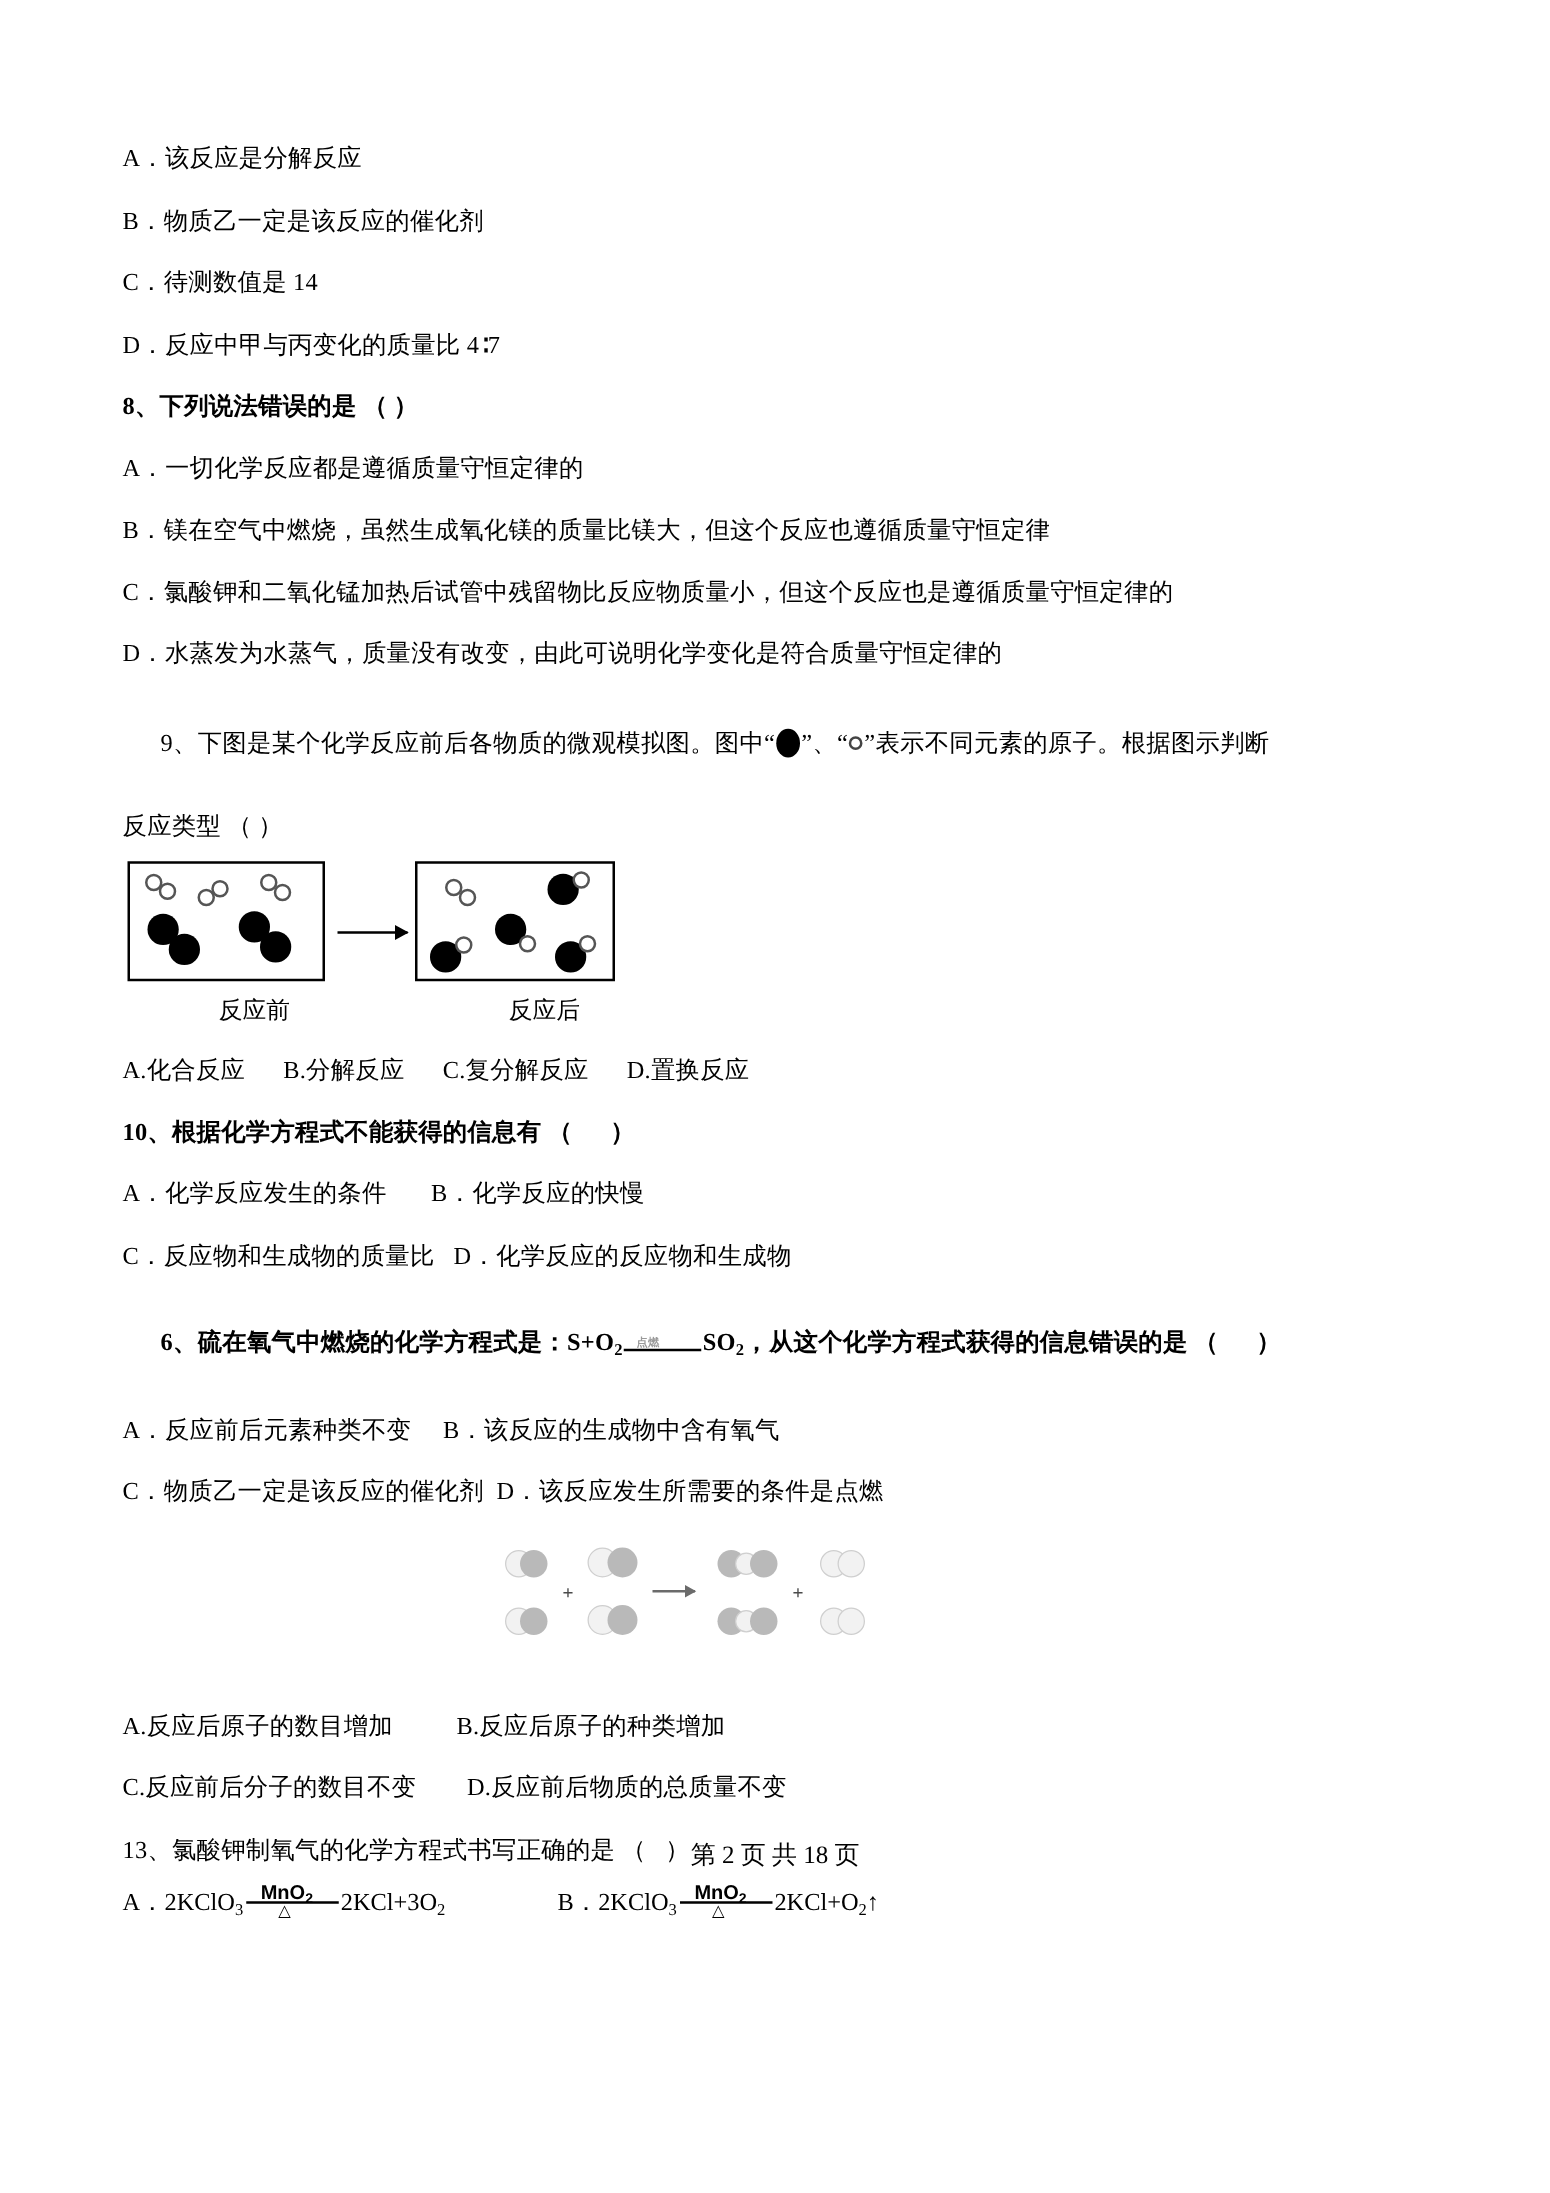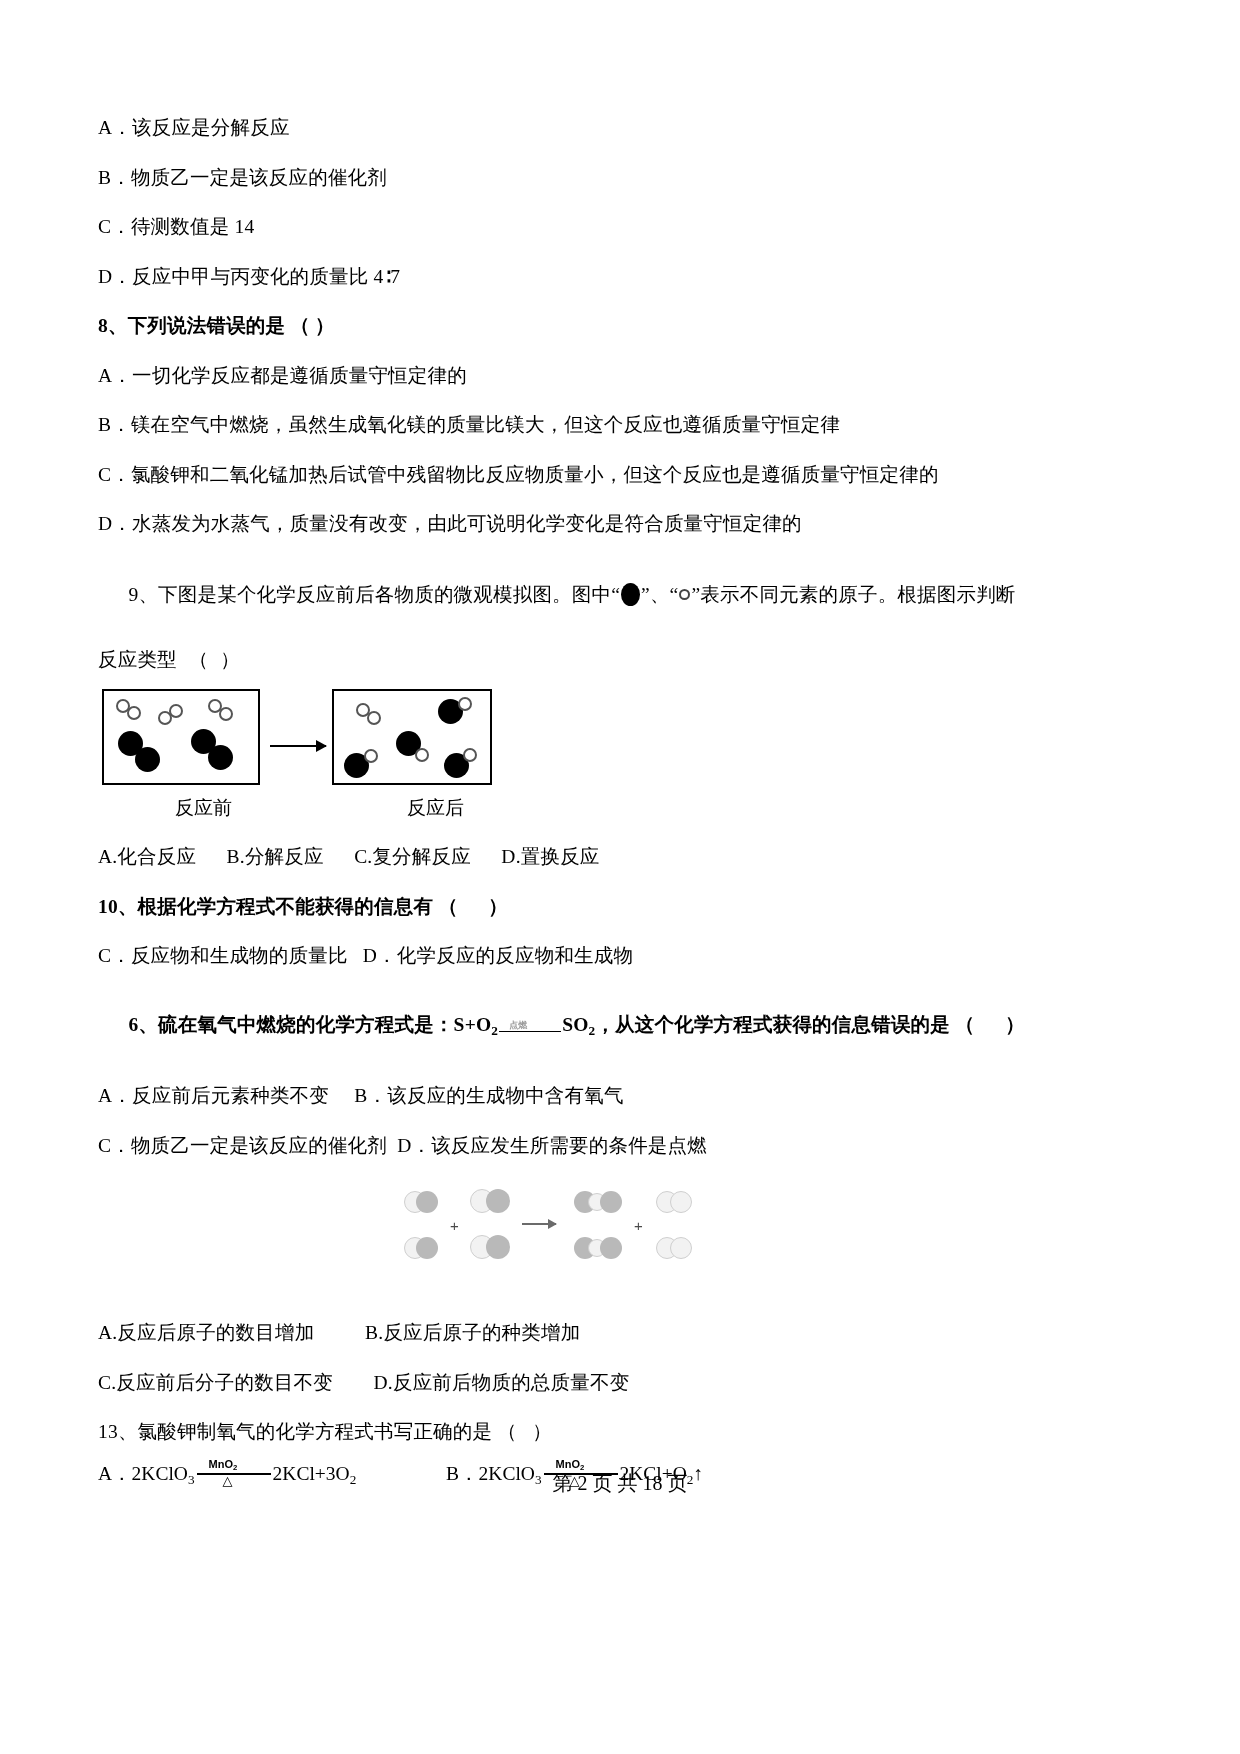--- a/index.html
+++ b/index.html
@@ -192,21 +192,21 @@
   }
   .rxn .bar {
     position: absolute;
     left: 0; top: 13px;
     width: 74px; height: 1.6px;
     background: #000;
   }
   .rxn .top {
     position: absolute;
     left: 12px; top: -2px;
-    font-size: 11px;
+    font-size: 16px;
     font-weight: bold;
     font-family: "Liberation Sans", "DejaVu Sans", sans-serif;
   }
   .rxn .top sub { font-size: 0.7em; }
   .rxn .bot {
     position: absolute;
     left: 26px; top: 13px;
     font-size: 13px;
   }
 
@@ -234,21 +234,21 @@
 
     <div class="line qline">8、下列说法错误的是 （ ）</div>
     <div class="line opt">A．一切化学反应都是遵循质量守恒定律的</div>
     <div class="line opt">B．镁在空气中燃烧，虽然生成氧化镁的质量比镁大，但这个反应也遵循质量守恒定律</div>
     <div class="line opt">C．氯酸钾和二氧化锰加热后试管中残留物比反应物质量小，但这个反应也是遵循质量守恒定律的</div>
     <div class="line opt">D．水蒸发为水蒸气，质量没有改变，由此可说明化学变化是符合质量守恒定律的</div>
 
     <div class="line" style="margin-bottom:26px;">
       <span>9、下图是某个化学反应前后各物质的微观模拟图。图中“</span><span class="glyph-black"></span><span>”、“</span><span class="glyph-white"></span><span>”表示不同元素的原子。根据图示判断</span>
     </div>
-    <div class="line" style="margin-bottom:6px;font-family:Liberation Mono, monospace;">反应类型 （ ）</div>
+    <div class="line" style="margin-bottom:6px;">反应类型 （ ）</div>
 
     <div class="q9-wrap">
 
       <div class="mbox before">
 
         <div class="atom white" style="left:12px; top:8px;  width:14px; height:14px;"></div>
         <div class="atom white" style="left:23px; top:15px; width:14px; height:14px;"></div>
 
         <div class="atom white" style="left:54px; top:20px; width:14px; height:14px;"></div>
         <div class="atom white" style="left:65px; top:13px; width:14px; height:14px;"></div>
@@ -282,20 +282,21 @@
         <div class="atom white" style="left:129px; top:57px; width:14px; height:14px;"></div>
       </div>
 
       <div class="cap c1">反应前</div>
       <div class="cap c2">反应后</div>
     </div>
 
     <div class="line" style="margin-bottom:30px;">A.化合反应      B.分解反应      C.复分解反应      D.置换反应</div>
 
     <div class="line qline">10、根据化学方程式不能获得的信息有 （      ）</div>
+    <div class="line opt">A．化学反应发生的条件       B．化学反应的快慢</div>
     <div class="line opt">C．反应物和生成物的质量比   D．化学反应的反应物和生成物</div>
 
     <div class="line qline">
       <span>6、硫在氧气中燃烧的化学方程式是：S+O</span><sub>2</sub><span class="cond-arrow"><span class="bar"></span><span class="lbl">点燃</span></span><span>SO</span><sub>2</sub><span>，从这个化学方程式获得的信息错误的是 （      ）</span>
     </div>
     <div class="line opt"><span>A．反应前后元素种类不变</span>&nbsp;&nbsp;&nbsp;&nbsp;&nbsp;<span>B．该反应的生成物中含有氧气</span></div>
     <div class="line opt"><span>C．物质乙一定是该反应的催化剂</span>&nbsp;&nbsp;<span>D．该反应发生所需要的条件是点燃</span></div>
 
 
     <div class="q12-wrap">

